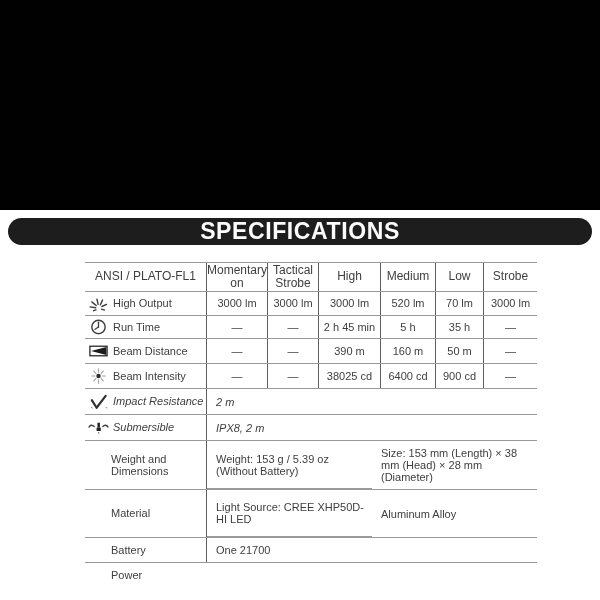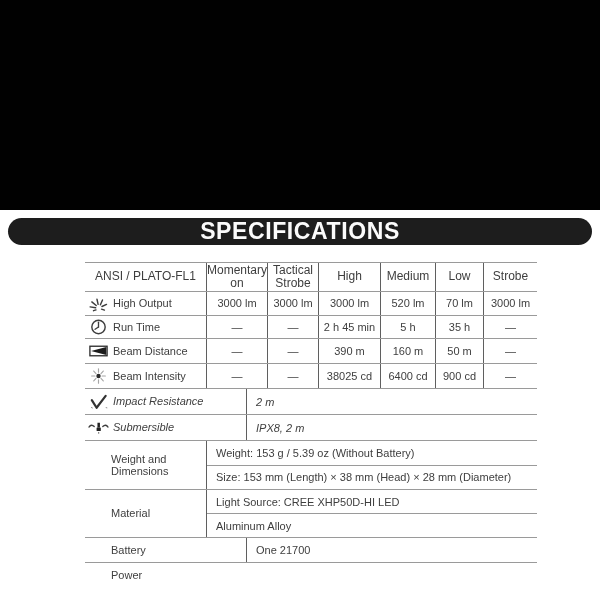--- a/index.html
+++ b/index.html
@@ -39,22 +39,22 @@
   .h26{height:26px;font-style:italic;}
 
   .hdr{font-size:12px;}
 
   .label-cell{justify-content:flex-start;text-align:left;padding-left:3px;gap:4px;}
   .label-cell.noicon{padding-left:26px;}
   .icon{width:21px;height:18px;flex:0 0 21px;display:flex;align-items:center;justify-content:center;}
   .icon svg{display:block;}
 
   .span-value{flex:1;display:flex;align-items:center;justify-content:flex-start;
-    padding-left:9px;border-left:1px solid var(--vline);margin-left:40px;}
-  .stack{flex:1;display:flex;flex-direction:column;border-left:1px solid var(--vline);}
+    padding-left:9px;border-left:1px solid var(--vline);}
+  .stack{flex:1;display:flex;flex-direction:row;border-left:1px solid var(--vline);}
   .stack .sub{flex:1;display:flex;align-items:center;padding-left:9px;}
   .stack .sub.first{border-bottom:1px solid var(--hline);}
 </style>
 </head>
 <body>
 
 <div class="stage">
 
   <div class="top-band"></div>
 

